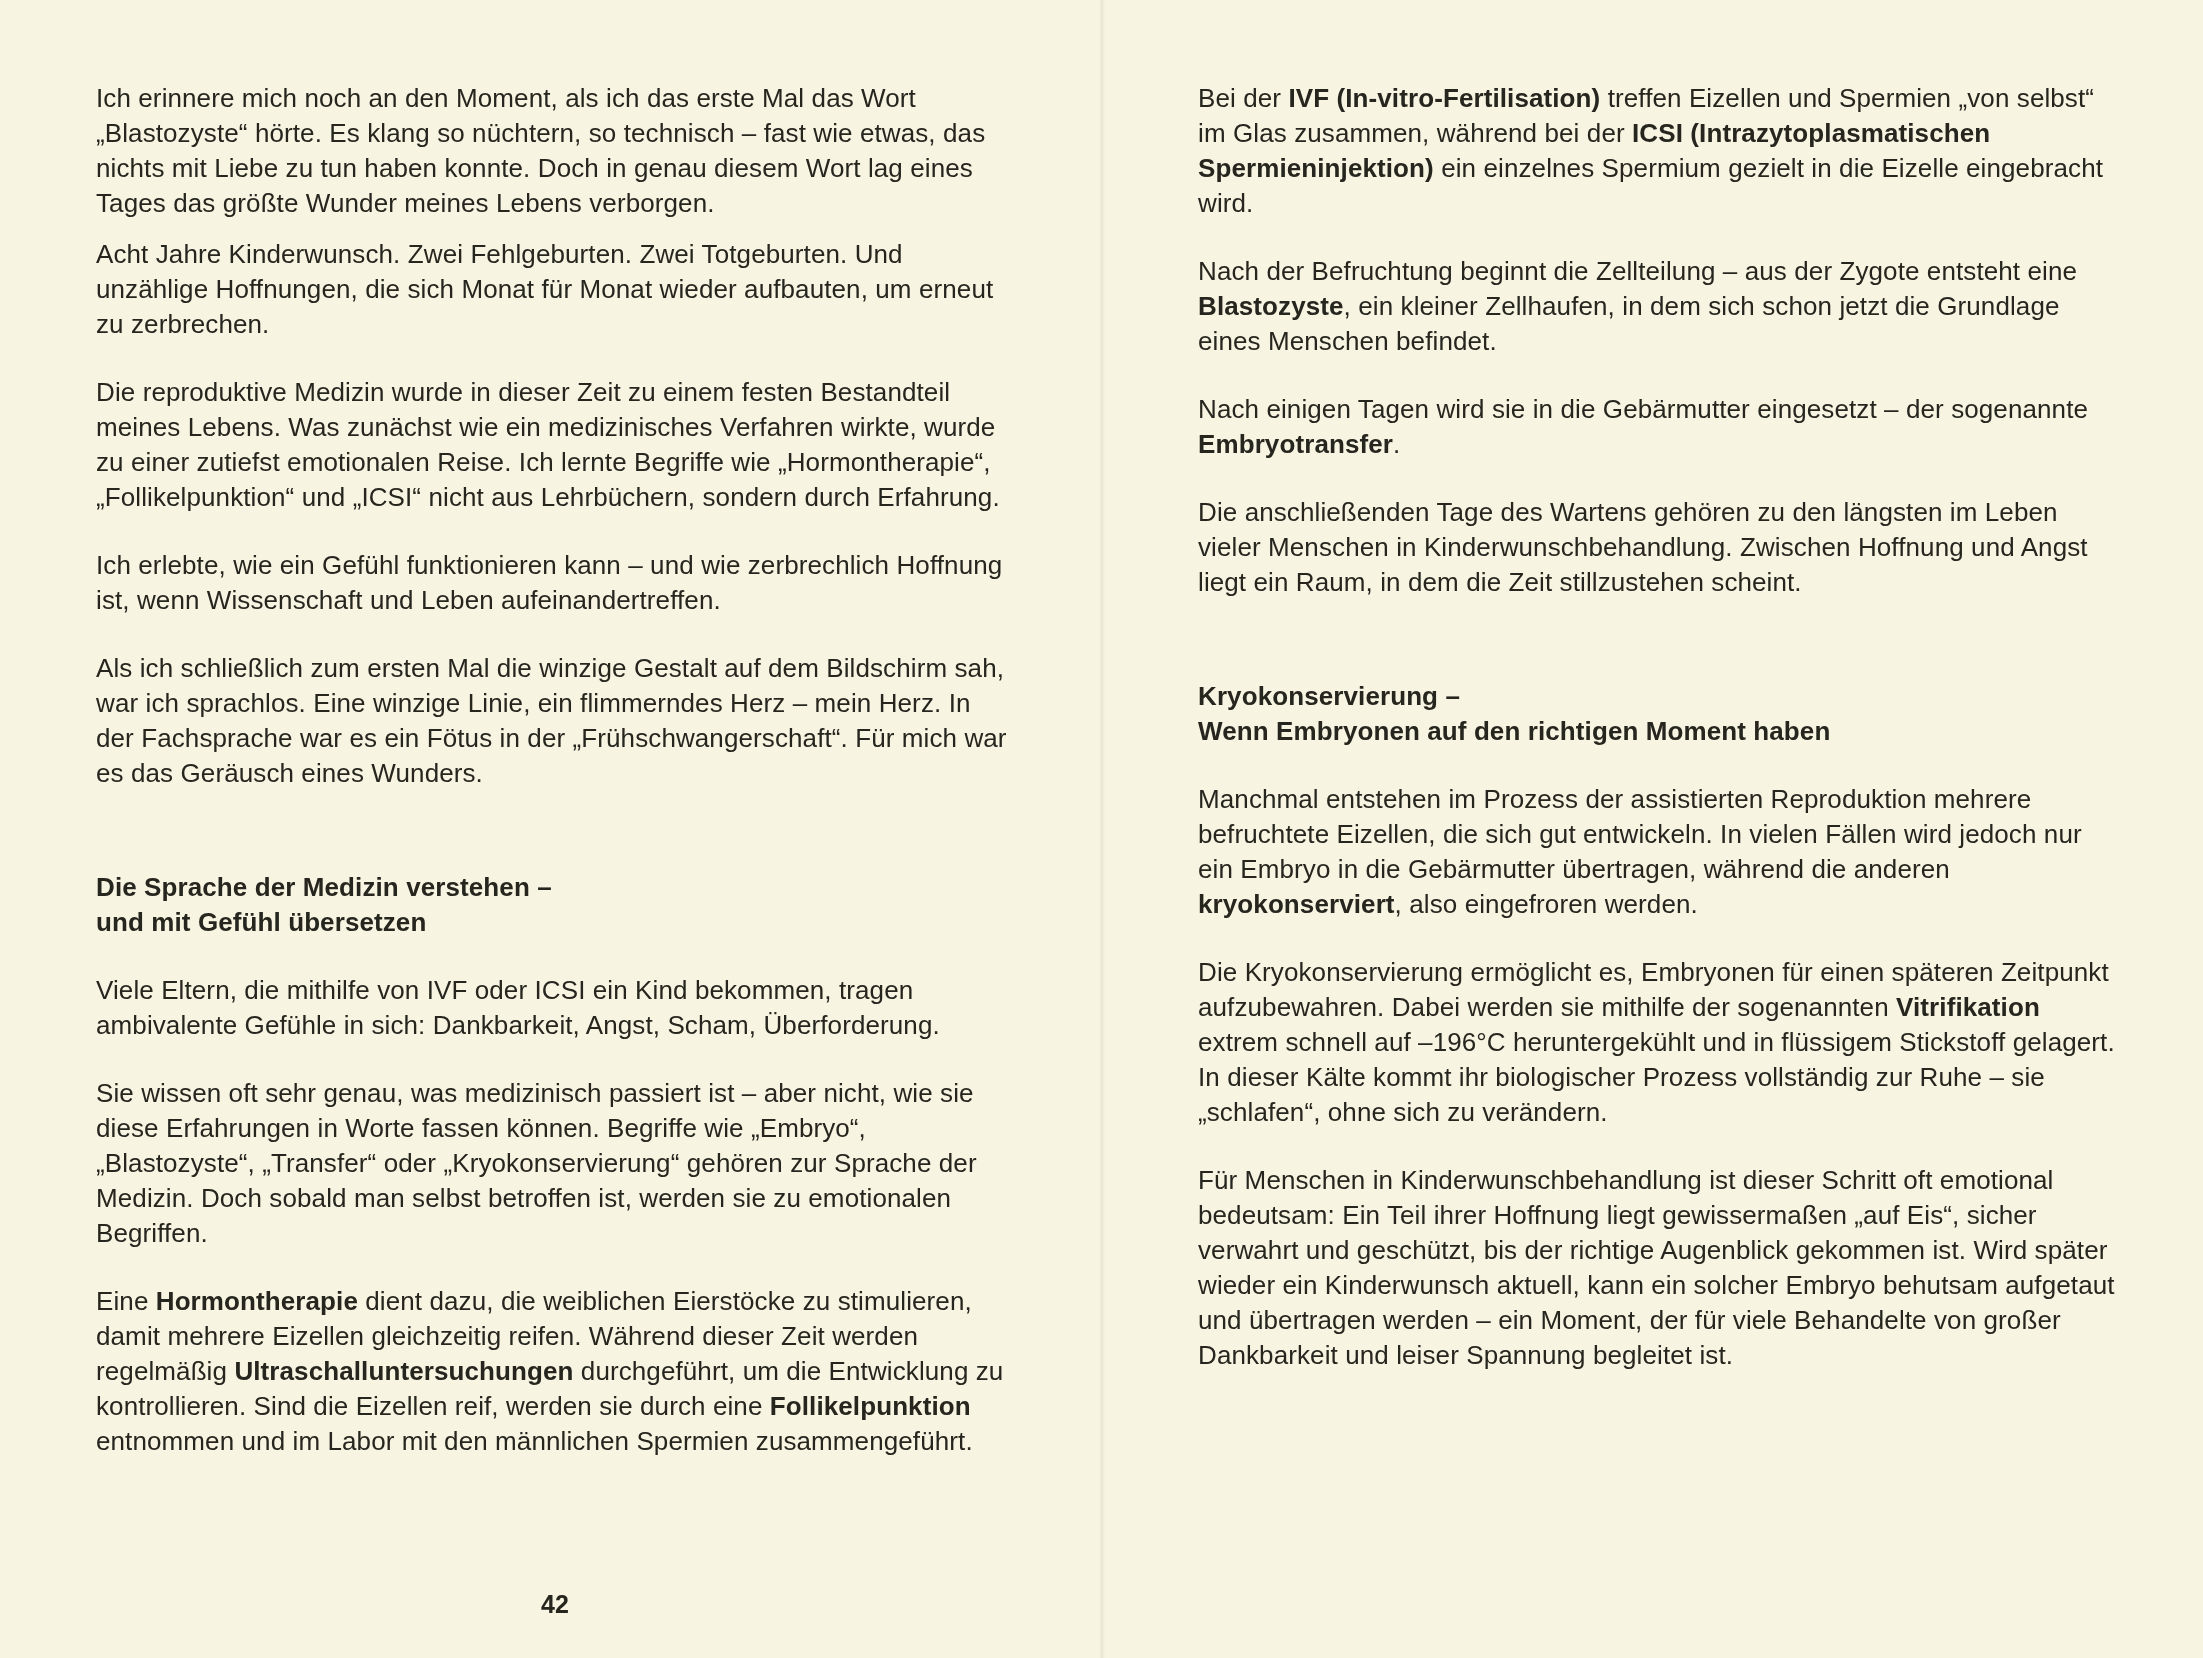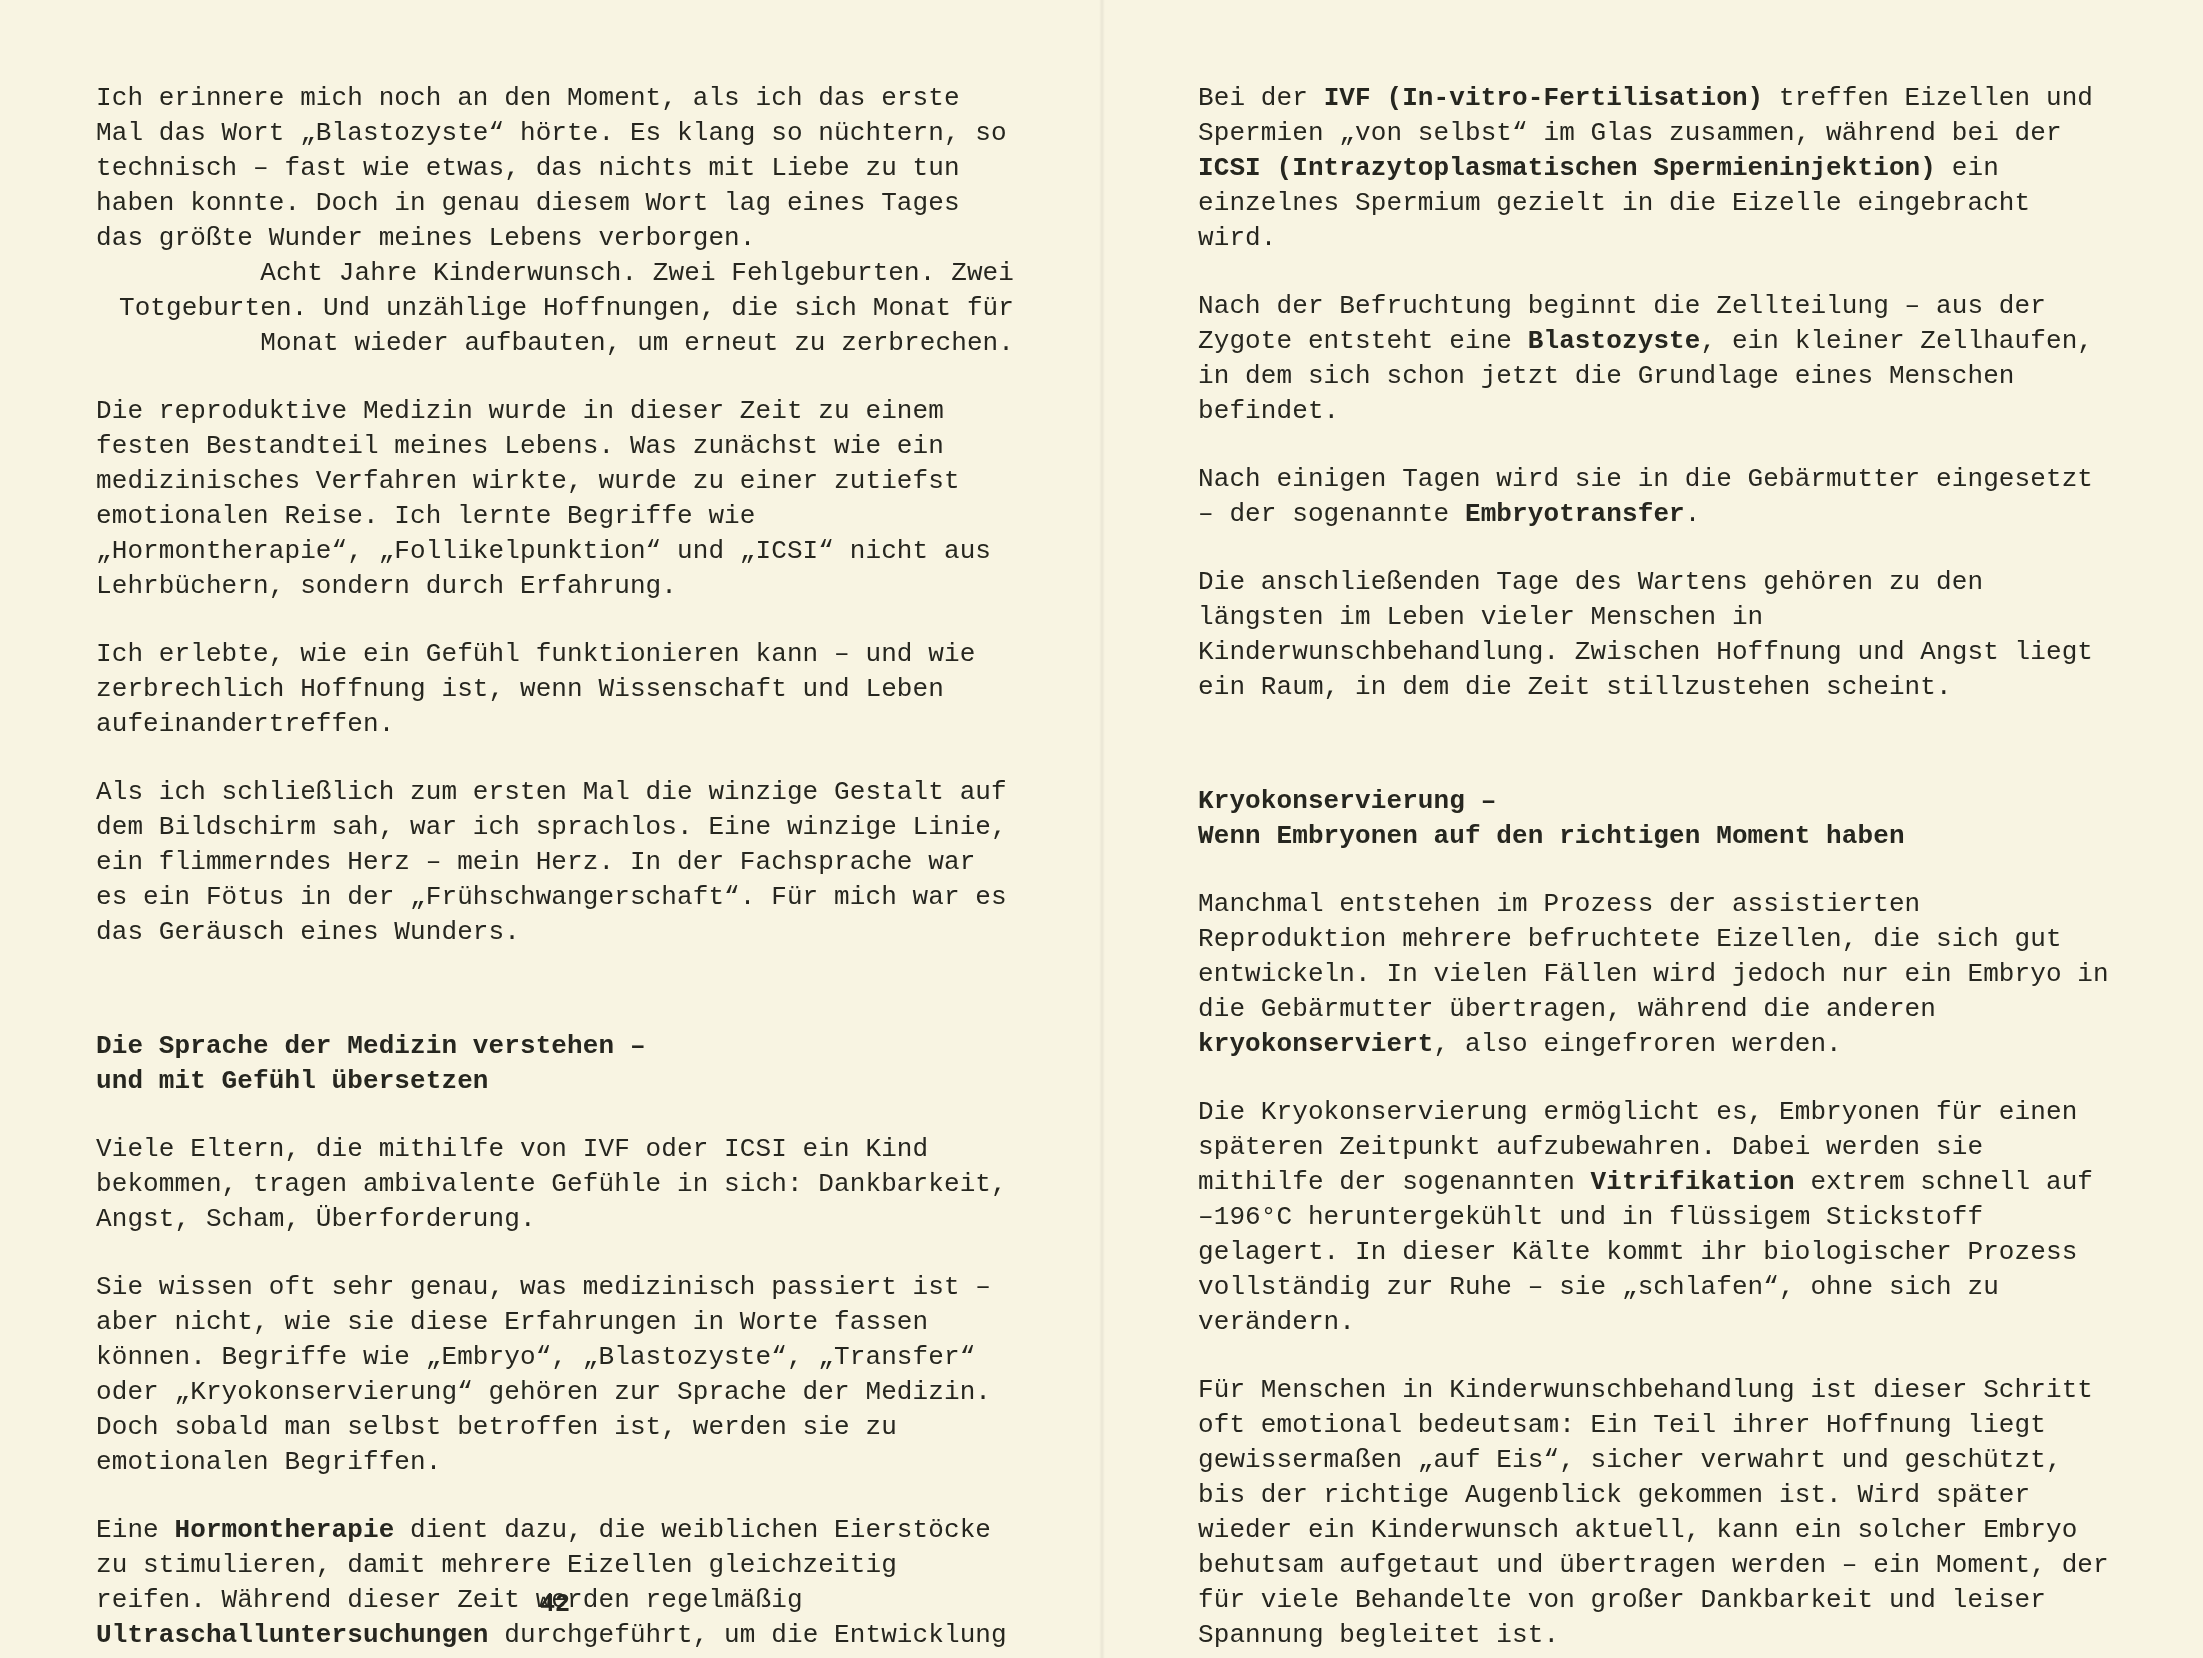--- a/index.html
+++ b/index.html
@@ -10,21 +10,21 @@
   html, body {
     margin: 0;
     padding: 0;
     background: var(--background);
   }
   .spread {
     position: relative;
     width: 2184px;
     height: 1658px;
     background: var(--background);
-    font-family: Liberation Mono, monospace;
+    font-family: Liberation Sans, sans-serif;
     color: var(--text);
     overflow: hidden;
   }
   .page {
     position: absolute;
     top: 0;
     width: 1102px;
     height: 1658px;
     overflow: hidden;
   }
@@ -37,21 +37,21 @@
     width: 918px;
   }
   .block {
     margin: 0;
     font-size: 26px;
     line-height: 35px;
     font-weight: 400;
     letter-spacing: 0.1px;
   }
   .block + .block { margin-top: 33px; }
-  .block.tight { margin-top: 0; text-align: right; }
+  .block.tight { margin-top: 16px; }
   .block.heading {
     font-weight: 700;
     white-space: pre-line;
   }
   .block + .block.heading { margin-top: 79px; }
   .b { font-weight: 700; }
   .page-number {
     position: absolute;
     bottom: 39px;
     left: 96px;

